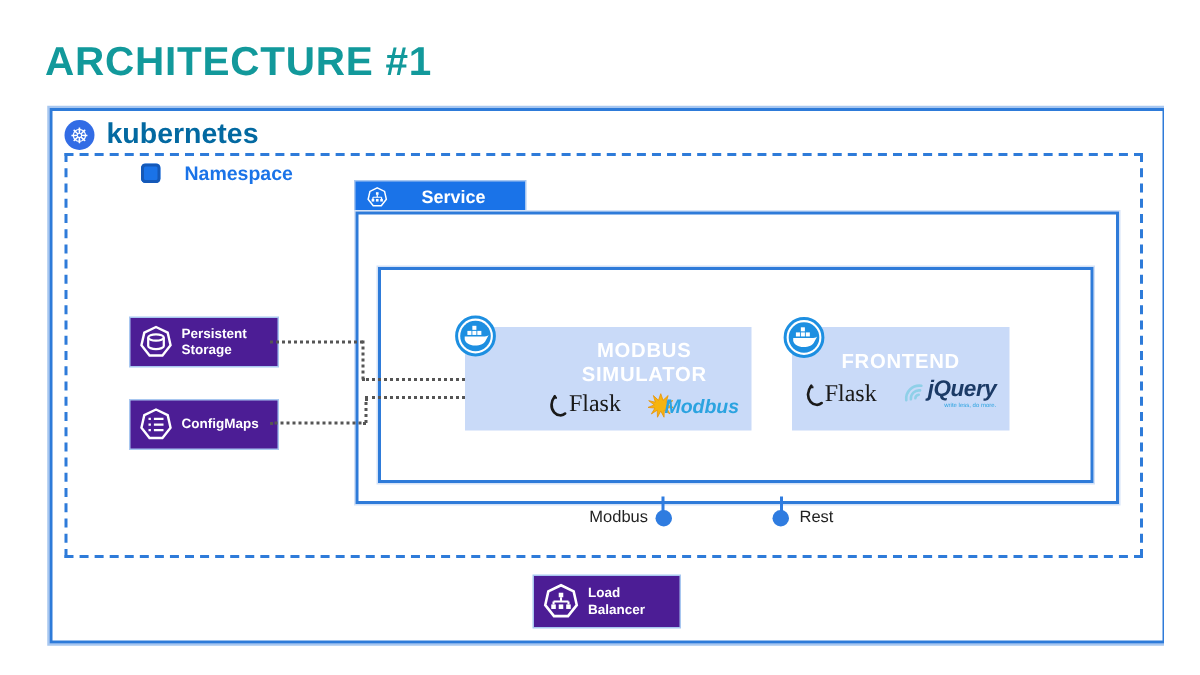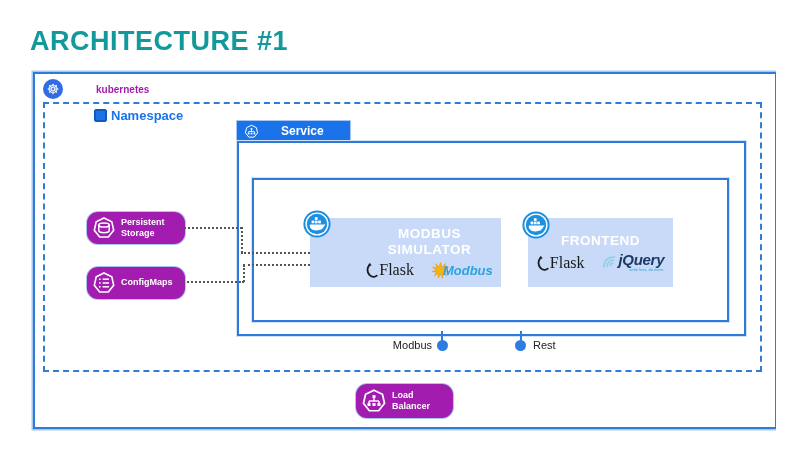--- a/index.html
+++ b/index.html
@@ -8,21 +8,21 @@
   .abs{position:absolute;}
 
   
   #page-title{left:30px;top:26px;font-size:27px;font-weight:700;color:#12999B;letter-spacing:.5px;}
 
   
   #k8s-box{left:33px;top:72px;width:740px;height:353px;border:2px solid #2E7BD9;
            box-shadow:0 0 0 1.5px #A8C7F0;background:#fff;}
   .k8s-logo{width:20px;height:20px;border-radius:50%;background:#326CE5;color:#fff;
             display:flex;align-items:center;justify-content:center;font-size:14px;line-height:1;}
-  #k8s-label{font-size:10px;font-weight:700;color:#a21caf;margin-left:25px;}
+  #k8s-label{font-size:19px;font-weight:700;color:#0369a1;}
 
   
   #ns-box{left:43px;top:102px;width:715px;height:266px;border:2px dashed #2E7BD9;}
   #ns-icon{width:13px;height:13px;border-radius:3px;background:#1A73E8;box-shadow:inset 0 0 0 2px #1559b8;}
   #ns-label{font-size:13px;font-weight:700;color:#1A73E8;}
 
   
   .tab{background:#1A73E8;display:flex;align-items:center;gap:22px;padding-left:7px;
        box-shadow:0 0 0 1px #A8C7F0;}
   .tab-label{color:#fff;font-size:12px;font-weight:700;}
@@ -45,21 +45,21 @@
   .modbus-text{font-size:13px;font-weight:700;font-style:italic;color:#2BA3E0;margin-left:-6px;}
   .jquery-wrap{display:flex;align-items:center;gap:2px;}
   .jquery-block{display:flex;flex-direction:column;align-items:flex-end;}
   .jquery-text{font-size:15px;font-weight:700;font-style:italic;color:#1B3A66;letter-spacing:-.3px;}
   .jquery-tag{font-size:4px;color:#2BA3E0;margin-top:-1px;}
 
   
   .docker-badge{width:28px;height:28px;}
 
   
-  .chip{background:#a21caf;box-shadow:0 0 0 1px #A8C7F0;display:flex;align-items:center;gap:5px;padding-left:5px;border-radius:11px;}
+  .chip{background:#4c1d95;box-shadow:0 0 0 1px #A8C7F0;display:flex;align-items:center;gap:5px;padding-left:5px;}
   .chip-label{color:#fff;font-size:9px;font-weight:700;line-height:1.25;}
   #ps-box{left:87px;top:212px;width:93px;height:32px;}
   #cm-box{left:87px;top:267px;width:93px;height:32px;}
   #lb-box{left:356px;top:384px;width:92px;height:34px;}
 
   
   .seg-h{border-top:2px dotted #555;height:0;}
   .seg-v{border-left:2px dotted #555;width:0;}
 
   
@@ -143,21 +143,21 @@
 
   <div class="abs" id="page-title">ARCHITECTURE #1</div>
 
   <div class="abs" id="k8s-box"></div>
   <div class="abs" style="left:43px;top:79px;display:flex;align-items:center;gap:8px;">
     <div class="k8s-logo">☸</div>
     <div id="k8s-label">kubernetes</div>
   </div>
 
   <div class="abs" id="ns-box"></div>
-  <div class="abs" style="left:51px;top:108px;display:flex;align-items:center;gap:4px;padding-left:43px;">
+  <div class="abs" style="left:51px;top:108px;display:flex;align-items:center;gap:16px;padding-left:43px;">
     <div id="ns-icon"></div>
     <div id="ns-label">Namespace</div>
   </div>
 
   <div class="abs tab" id="service-tab">
     <svg class="hepticon" width="15" height="15">
       <use href="#sym-heptagon"></use>
         <use href="#sym-tree"></use>
       </svg>
     <span class="tab-label">Service</span>

